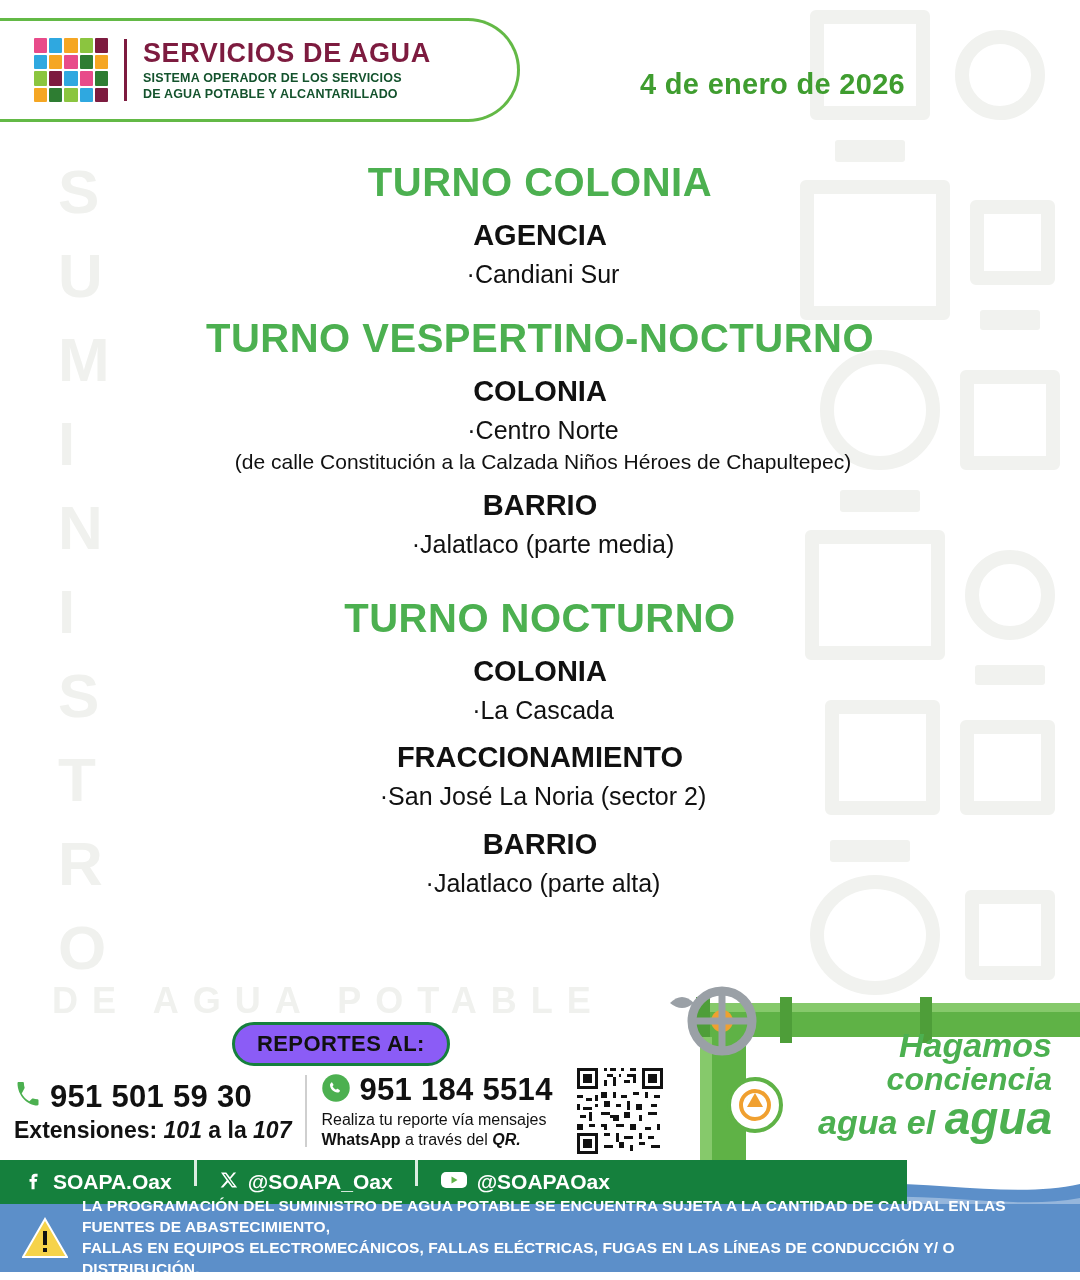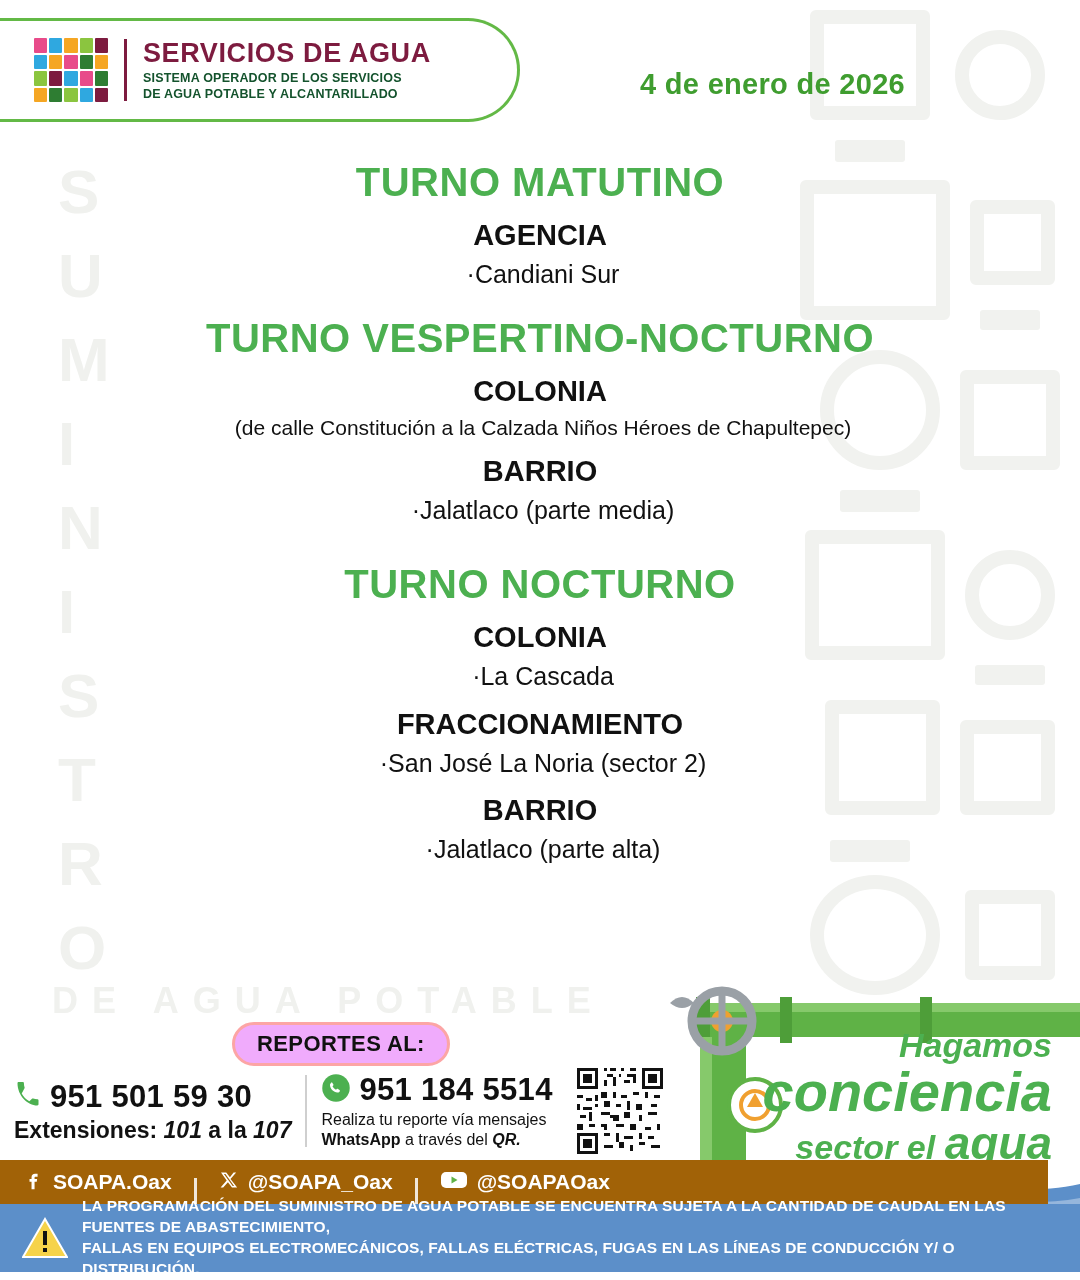--- a/index.html
+++ b/index.html
@@ -143,22 +143,22 @@
     line-height: 1.3;
   }
   .blk { margin-bottom: 8px; padding-left: 6px; }
   .sp-16 { height: 16px; }
   .sp-26 { height: 26px; }
 
   
   .reportes {
     position: absolute;
     left: 232px; top: 1022px;
-    background: #f0abfc;
-    border: 3px solid #fca5a5;
+    background: #8b5cf6;
+    border: 3px solid #15803d;
     border-radius: 22px;
     padding: 6px 22px;
     font-size: 22px;
     font-weight: 700;
     color: #111;
     letter-spacing: 0.4px;
     z-index: 9;
   }
 
   
@@ -216,32 +216,32 @@
     position: absolute;
     right: 28px; top: 1028px;
     text-align: right;
     color: #4cb050;
     font-weight: 700;
     line-height: 1.02;
     z-index: 9;
     font-style: italic;
   }
   .slogan .l1 { font-size: 34px; }
-  .slogan .l2 { font-size: 56px; font-style: italic; }
+  .slogan .l2 { font-size: 32px; font-style: italic; }
   .slogan .l3 { font-size: 34px; }
   .slogan .l3 b { font-size: 46px; }
 
   
   .social {
     position: absolute;
     left: 0; top: 1160px;
-    width: 1048px; height: 44px;
-    background: #a16207;
+    width: 907px; height: 44px;
+    background: #15803d;
     display: flex;
-    align-items: flex-end;
+    align-items: flex-start;
     z-index: 9;
   }
   .soc {
     display: flex;
     align-items: center;
     gap: 9px;
     color: #ffffff;
     font-size: 21px;
     font-weight: 600;
     padding: 0 22px;
@@ -351,29 +351,30 @@
       <div class="hdr-sub">
         <div>SISTEMA OPERADOR DE LOS SERVICIOS</div>
         <div>DE AGUA POTABLE Y ALCANTARILLADO</div>
       </div>
     </div>
   </div>
 
   <div class="date">4 de enero de 2026</div>
 
   <div class="content" id="content">
-      <div class="shift-title">TURNO MATUTINO</div>
+      <div class="shift-title">TURNO COLONIA</div>
       <div class="cat">AGENCIA</div>
       <div class="blk">
         <div class="item">·Candiani Sur</div>
       </div>
       <div class="sp-16"></div>
       <div class="shift-title">TURNO VESPERTINO-NOCTURNO</div>
       <div class="cat">COLONIA</div>
       <div class="blk">
+        <div class="item">·Centro Norte</div>
         <div class="item-note">(de calle Constitución a la Calzada Niños Héroes de Chapultepec)</div>
       </div>
       <div class="cat">BARRIO</div>
       <div class="blk">
         <div class="item">·Jalatlaco (parte media)</div>
       </div>
       <div class="sp-26"></div>
       <div class="shift-title">TURNO NOCTURNO</div>
       <div class="cat">COLONIA</div>
       <div class="blk">
@@ -516,21 +517,21 @@
           <rect x="8" y="19" width="1" height="1"></rect>
             <rect x="11" y="16" width="1" height="1"></rect>
         </g>
       </svg>
     </div>
   </div>
 
   <div class="slogan">
     <div class="l1">Hagamos</div>
     <div class="l2">conciencia</div>
-    <div class="l3"><span>sector el </span><b>agua</b></div>
+    <div class="l3"><span>agua el </span><b>agua</b></div>
   </div>
 
   <div class="wave">
     <svg width="1080" height="70" viewBox="0 0 1080 70" preserveAspectRatio="none">
       <path d="M0 40 C 120 10, 240 60, 380 38 C 520 16, 640 64, 780 40 C 900 20, 1000 52, 1080 34 L1080 70 L0 70 Z" fill="#5c8fc9"></path>
       <path d="M0 52 C 140 26, 260 70, 400 50 C 540 30, 660 72, 800 52 C 920 36, 1010 62, 1080 48 L1080 70 L0 70 Z" fill="#ffffff" opacity="0.35"></path>
     </svg>
   </div>
 
   <div class="social">

